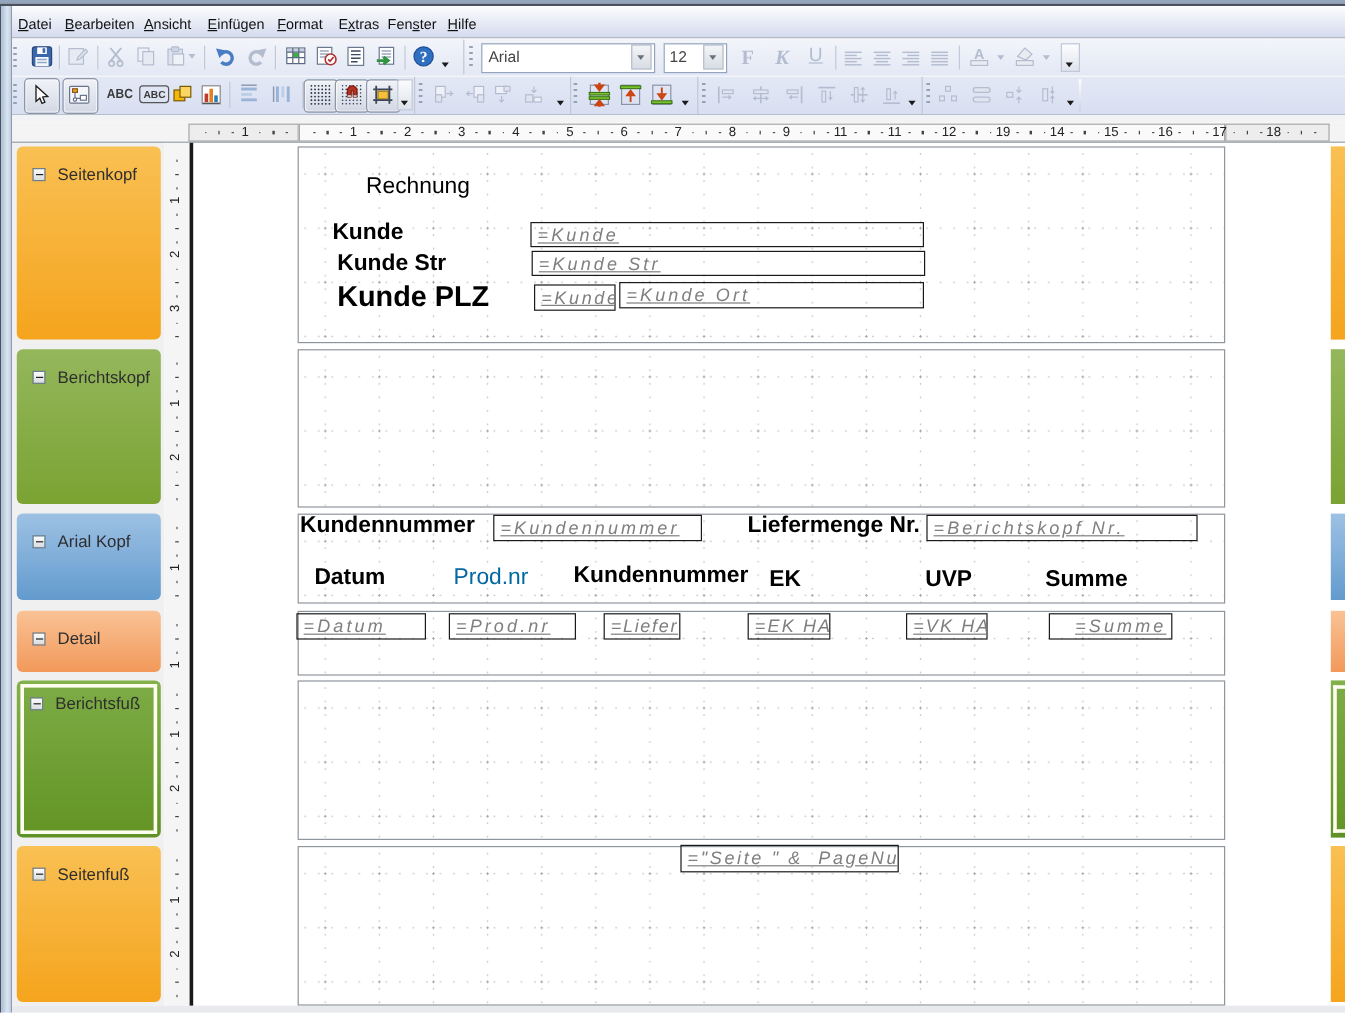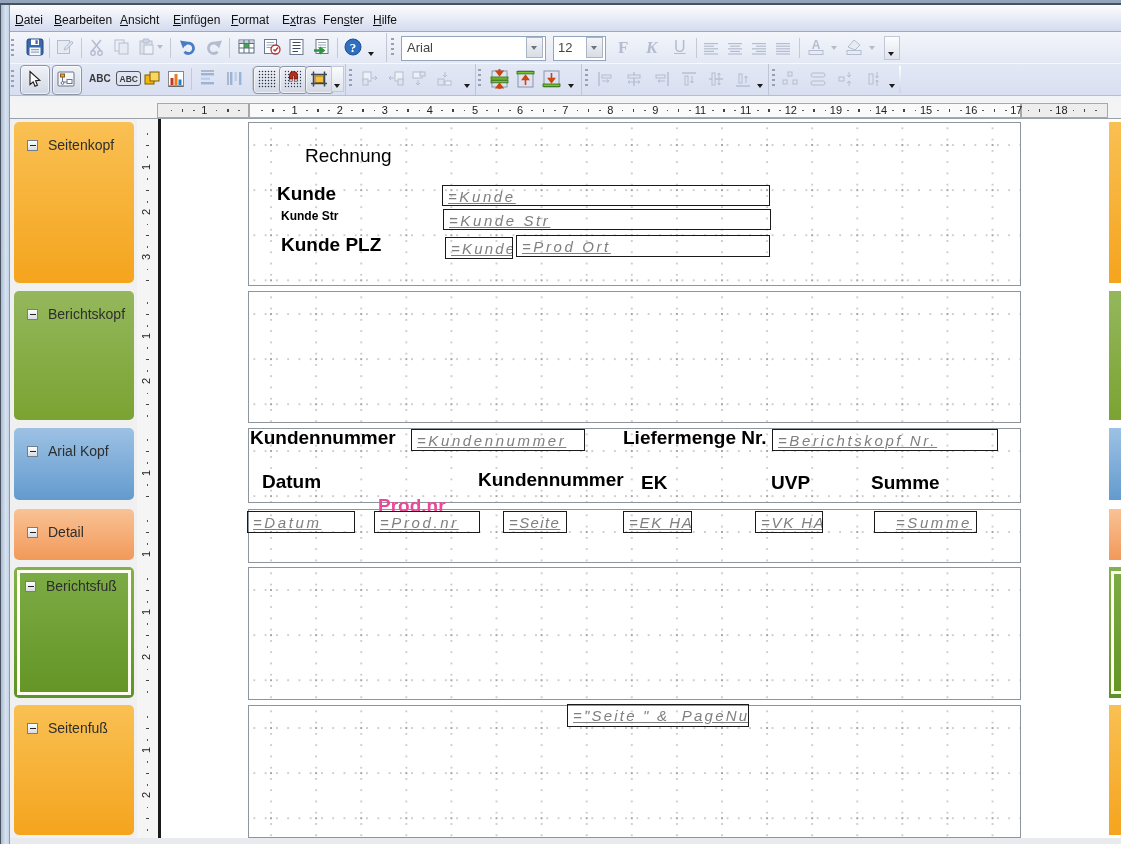--- a/index.html
+++ b/index.html
@@ -567,34 +567,34 @@
 <div class="abs" style="left:146.5px;top:761.4px;width:1.8px;height:1.8px;background:#555;"></div>
 <div class="abs" style="left:145.5px;top:772.6px;width:3.2px;height:1.6px;background:#444;"></div>
 <div class="abs" style="left:146.5px;top:783.9px;width:1.8px;height:1.8px;background:#555;"></div>
 <div class="abs" style="left:146.5px;top:806.5px;width:1.8px;height:1.8px;background:#555;"></div>
 <div class="abs" style="left:145.5px;top:817.7px;width:3.2px;height:1.6px;background:#444;"></div>
 <div class="abs" style="left:146.5px;top:829.0px;width:1.8px;height:1.8px;background:#555;"></div>
 <div class="abs" style="left:248px;top:705px;width:773px;height:133px;border:1px solid #8f959d;box-sizing:border-box;background-color:#fff;background-image:radial-gradient(circle, rgba(110,115,125,.65) 0.8px, transparent 1px),radial-gradient(circle, rgba(140,145,155,.45) 0.75px, transparent 0.95px),radial-gradient(circle, rgba(140,145,155,.45) 0.75px, transparent 0.95px);background-size:45.1px 45.1px,11.275px 45.1px,45.1px 11.275px;background-position:-0.5px -0.5px,-0.3px -0.5px,-0.5px -0.3px;"></div>
 <div class="abs" style="left:1109px;top:705px;width:12px;height:130px;background:linear-gradient(#f9c053,#f5a41d);"></div>
 <div class="abs" style="left:305px;top:146px;font-weight:normal;font-size:19px;line-height:1.1;color:#000;white-space:nowrap;">Rechnung</div>
 <div class="abs" style="left:277px;top:184px;font-weight:bold;font-size:19px;line-height:1.1;color:#000;white-space:nowrap;">Kunde</div>
-<div class="abs" style="left:281px;top:210px;font-weight:bold;font-size:12px;line-height:1.1;color:#000;white-space:nowrap;">Kunde Str</div>
-<div class="abs" style="left:281px;top:235px;font-weight:bold;font-size:19px;line-height:1.1;color:#000;white-space:nowrap;">Kunde PLZ</div>
+<div class="abs" style="left:281px;top:210px;font-weight:bold;font-size:19px;line-height:1.1;color:#000;white-space:nowrap;">Kunde Str</div>
+<div class="abs" style="left:281px;top:235px;font-weight:bold;font-size:24px;line-height:1.1;color:#000;white-space:nowrap;">Kunde PLZ</div>
 <div class="fld" style="left:442px;top:185px;width:321px;height:19px;"><span>=Kunde</span></div>
 <div class="fld" style="left:443px;top:209px;width:321px;height:19px;"><span>=Kunde Str</span></div>
 <div class="fld" style="left:445px;top:237px;width:61px;height:20px;letter-spacing:2.2px;"><span>=Kunde</span></div>
-<div class="fld" style="left:516px;top:235px;width:247px;height:20px;"><span>=Prod Ort</span></div>
+<div class="fld" style="left:516px;top:235px;width:247px;height:20px;"><span>=Kunde Ort</span></div>
 <div class="abs" style="left:250px;top:428px;font-weight:bold;font-size:19px;line-height:1.1;color:#000;white-space:nowrap;text-align:center;">Kundennummer</div>
 <div class="fld" style="left:411px;top:429px;width:167px;height:20px;"><span>=Kundennummer</span></div>
 <div class="abs" style="left:623px;top:428px;font-weight:bold;font-size:19px;line-height:1.1;color:#000;white-space:nowrap;">Liefermenge Nr.</div>
 <div class="fld" style="left:772px;top:429px;width:219px;height:20px;"><span>=Berichtskopf Nr.</span></div>
 <div class="abs" style="left:262px;top:472px;font-weight:bold;font-size:19px;line-height:1.1;color:#000;white-space:nowrap;">Datum</div>
-<div class="abs" style="left:378px;top:496px;font-weight:bold;font-size:19px;line-height:1.1;color:#ec4899;white-space:nowrap;">Prod.nr</div>
+<div class="abs" style="left:378px;top:472px;font-weight:normal;font-size:19px;line-height:1.1;color:#0369a1;white-space:nowrap;">Prod.nr</div>
 <div class="abs" style="left:478px;top:470px;font-weight:bold;font-size:19px;line-height:1.1;color:#000;white-space:nowrap;">Kundennummer</div>
 <div class="abs" style="left:641px;top:473px;font-weight:bold;font-size:19px;line-height:1.1;color:#000;white-space:nowrap;">EK</div>
 <div class="abs" style="left:771px;top:473px;font-weight:bold;font-size:19px;line-height:1.1;color:#000;white-space:nowrap;">UVP</div>
 <div class="abs" style="left:871px;top:473px;font-weight:bold;font-size:19px;line-height:1.1;color:#000;white-space:nowrap;">Summe</div>
 <div class="fld" style="left:247px;top:511px;width:101px;height:20px;"><span>=Datum</span></div>
 <div class="fld" style="left:374px;top:511px;width:99px;height:20px;"><span>=Prod.nr</span></div>
-<div class="fld" style="left:503px;top:511px;width:57px;height:20px;letter-spacing:1.4px;"><span>=Seite</span></div>
+<div class="fld" style="left:503px;top:511px;width:57px;height:20px;letter-spacing:1.4px;"><span>=Liefer</span></div>
 <div class="fld" style="left:623px;top:511px;width:62px;height:20px;letter-spacing:1.8px;"><span>=EK HA</span></div>
 <div class="fld" style="left:755px;top:511px;width:61px;height:20px;letter-spacing:1.8px;"><span>=VK HA</span></div>
 <div class="fld" style="left:874px;top:511px;width:97px;height:20px;text-align:right;padding-right:4px;padding-left:0;"><span>=Summe</span></div>
 <div class="fld" style="left:567px;top:704px;width:175px;height:21px;letter-spacing:2.2px;"><span>="Seite " &amp;&nbsp; PageNu</span></div>
 </body></html>

